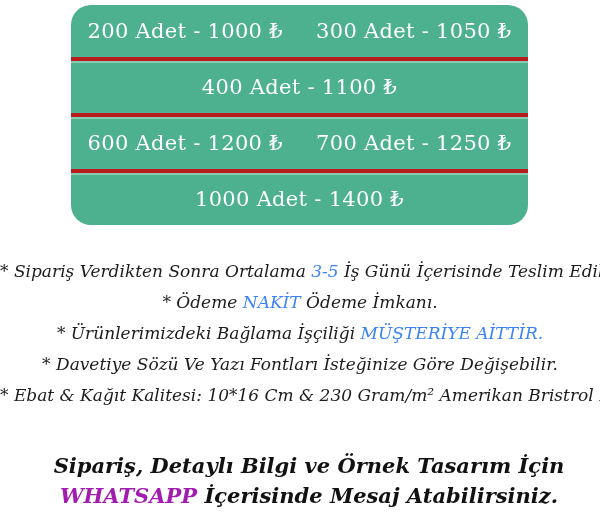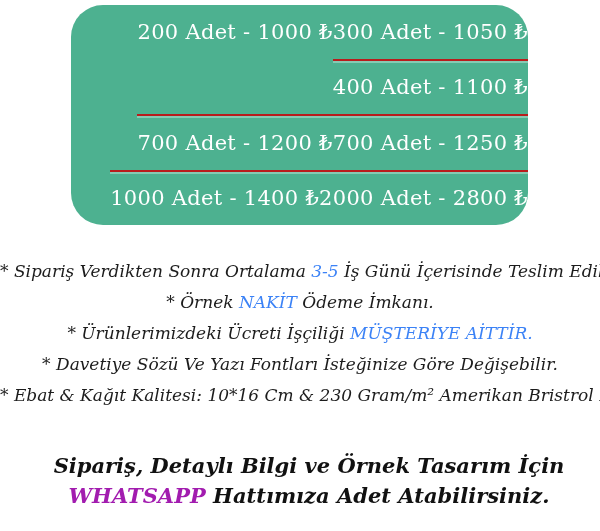--- a/index.html
+++ b/index.html
@@ -14,33 +14,32 @@
   }
 
   
   .price-table {
     position: absolute;
     left: 71px;
     top: 5px;
     width: 457px;
     height: 220px;
     background: #4db190;
-    border-radius: 32px;
+    border-radius: 20px;
     overflow: hidden;
     display: flex;
     flex-direction: column;
-    align-items: flex-end;
   }
   .price-row {
     flex: 1;
     display: flex;
     align-items: center;
   }
   .price-row + .price-row {
-    border-top: 2px solid #b91c1c;
+    border-top: 4px solid #b91c1c;
     box-shadow: inset 0 2px 0 rgba(255,255,255,0.32);
   }
   .price-cell {
     flex: 1;
     text-align: center;
     color: #ffffff;
     font-size: 21px;
     letter-spacing: 0.3px;
   }
 
@@ -89,35 +88,34 @@
 
   <div class="price-table">
     <div class="price-row">
       <div class="price-cell">200 Adet - 1000 ₺</div>
       <div class="price-cell">300 Adet - 1050 ₺</div>
     </div>
     <div class="price-row">
       <div class="price-cell">400 Adet - 1100 ₺</div>
     </div>
     <div class="price-row">
-      <div class="price-cell">700 Adet - 1200 ₺</div>
+      <div class="price-cell">600 Adet - 1200 ₺</div>
       <div class="price-cell">700 Adet - 1250 ₺</div>
     </div>
     <div class="price-row">
       <div class="price-cell">1000 Adet - 1400 ₺</div>
-      <div class="price-cell">2000 Adet - 2800 ₺</div>
     </div>
   </div>
 
   <div class="notes">
     <p><span>* Sipariş Verdikten Sonra Ortalama </span><span class="accent-red">3-5</span><span> İş Günü İçerisinde Teslim Edilir.</span></p>
-    <p><span>* Örnek </span><span class="accent-red">NAKİT</span><span> Ödeme İmkanı.</span></p>
-    <p><span>* Ürünlerimizdeki Ücreti İşçiliği </span><span class="accent-red">MÜŞTERİYE AİTTİR.</span></p>
+    <p><span>* Ödeme </span><span class="accent-red">NAKİT</span><span> Ödeme İmkanı.</span></p>
+    <p><span>* Ürünlerimizdeki Bağlama İşçiliği </span><span class="accent-red">MÜŞTERİYE AİTTİR.</span></p>
     <p>* Davetiye Sözü Ve Yazı Fontları İsteğinize Göre Değişebilir.</p>
     <p>* Ebat &amp; Kağıt Kalitesi: 10*16 Cm &amp; 230 Gram/m² Amerikan Bristrol Kâğıt</p>
   </div>
 
   <div class="footer">
     <p>Sipariş, Detaylı Bilgi ve Örnek Tasarım İçin</p>
-    <p><span class="accent-green">WHATSAPP</span><span> Hattımıza Adet Atabilirsiniz.</span></p>
+    <p><span class="accent-green">WHATSAPP</span><span> İçerisinde Mesaj Atabilirsiniz.</span></p>
   </div>
 
 </div>
 
 </body></html>

